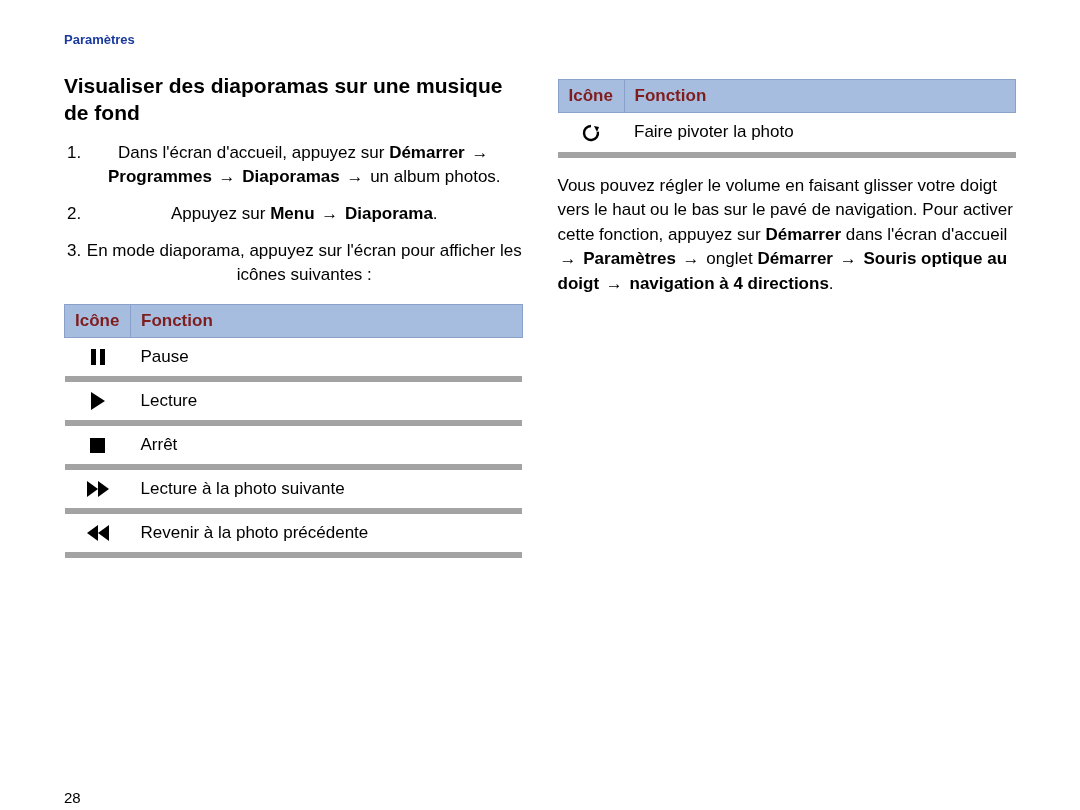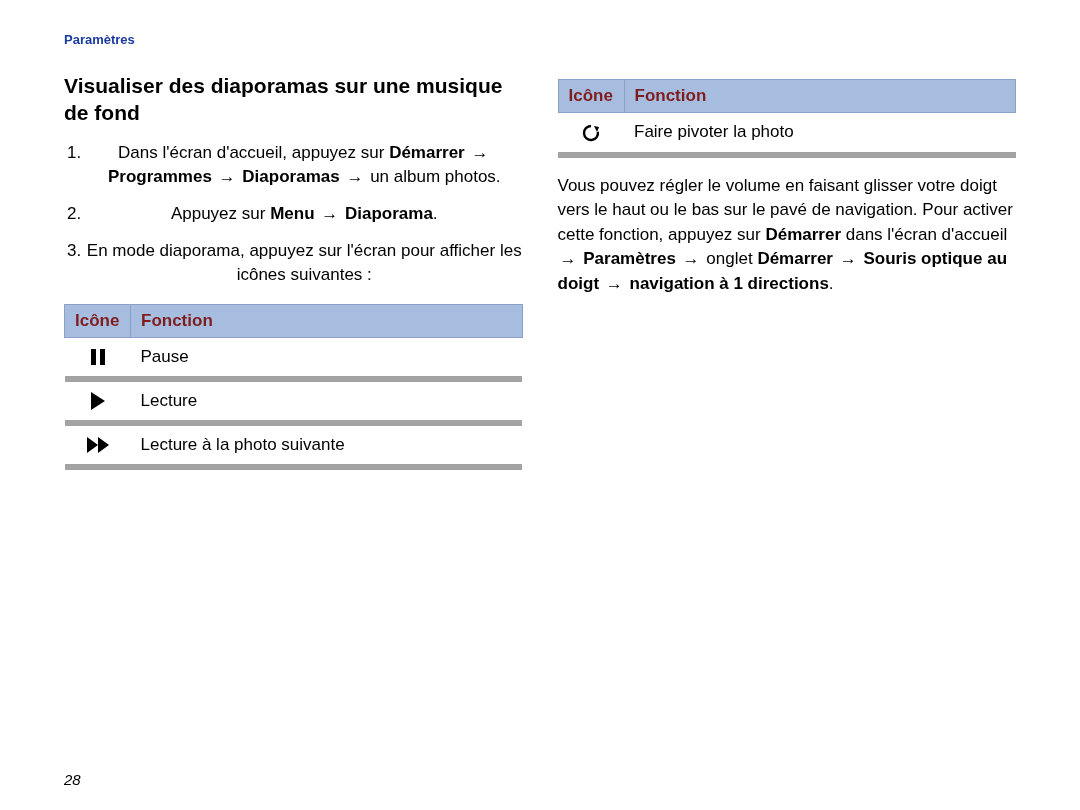--- a/index.html
+++ b/index.html
@@ -73,24 +73,23 @@
     width: 46px;
     text-align: center;
   }
   .body-text {
     font-size: 17px;
     line-height: 1.45;
     margin-top: 16px;
   }
   .page-number {
     position: absolute;
-    bottom: 22px;
+    bottom: 4px;
     left: 64px;
     font-size: 15px;
-    font-style: italic;
   }
   
   .ico {
     display: inline-block;
     vertical-align: middle;
   }
   .ico-pause {
     width: 14px; height: 16px; position: relative;
   }
   .ico-pause::before, .ico-pause::after {
@@ -162,22 +161,30 @@
         <tbody>
           <tr>
             <td class="ic"><span class="ico ico-pause"></span></td>
             <td>Pause</td>
           </tr>
           <tr>
             <td class="ic"><span class="ico ico-play"></span></td>
             <td>Lecture</td>
           </tr>
           <tr>
+            <td class="ic"><span class="ico ico-stop"></span></td>
+            <td>Arrêt</td>
+          </tr>
+          <tr>
             <td class="ic"><span class="ico ico-ffwd"></span></td>
             <td>Lecture à la photo suivante</td>
+          </tr>
+          <tr>
+            <td class="ic"><span class="ico ico-rwd"></span></td>
+            <td>Revenir à la photo précédente</td>
           </tr>
         </tbody>
       </table>
     </div>
 
     <div class="col">
 
       <table class="icon-table">
         <thead>
           <tr>
@@ -205,20 +212,20 @@
         <span class="bold">Démarrer</span>
         <span> dans l'écran d'accueil </span>
         <span class="arrow">→</span>
         <span class="bold">Paramètres</span>
         <span class="arrow">→</span>
         <span> onglet </span>
         <span class="bold">Démarrer</span>
         <span class="arrow">→</span>
         <span class="bold">Souris optique au doigt</span>
         <span class="arrow">→</span>
-        <span class="bold">navigation à 1 directions</span><span>.</span>
+        <span class="bold">navigation à 4 directions</span><span>.</span>
       </div>
 
     </div>
   </div>
 
   <div class="page-number">28</div>
 </div>
 
 </body></html>

